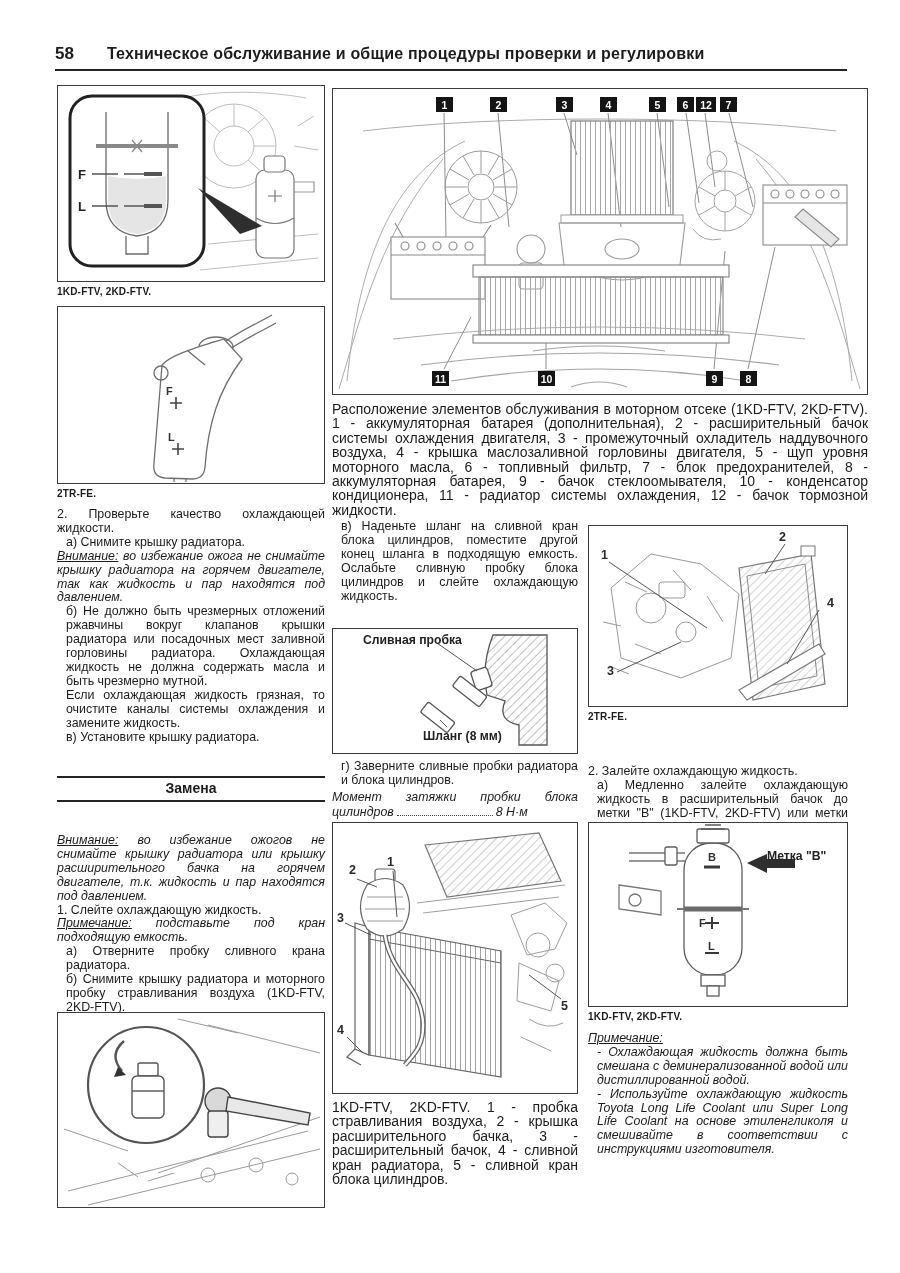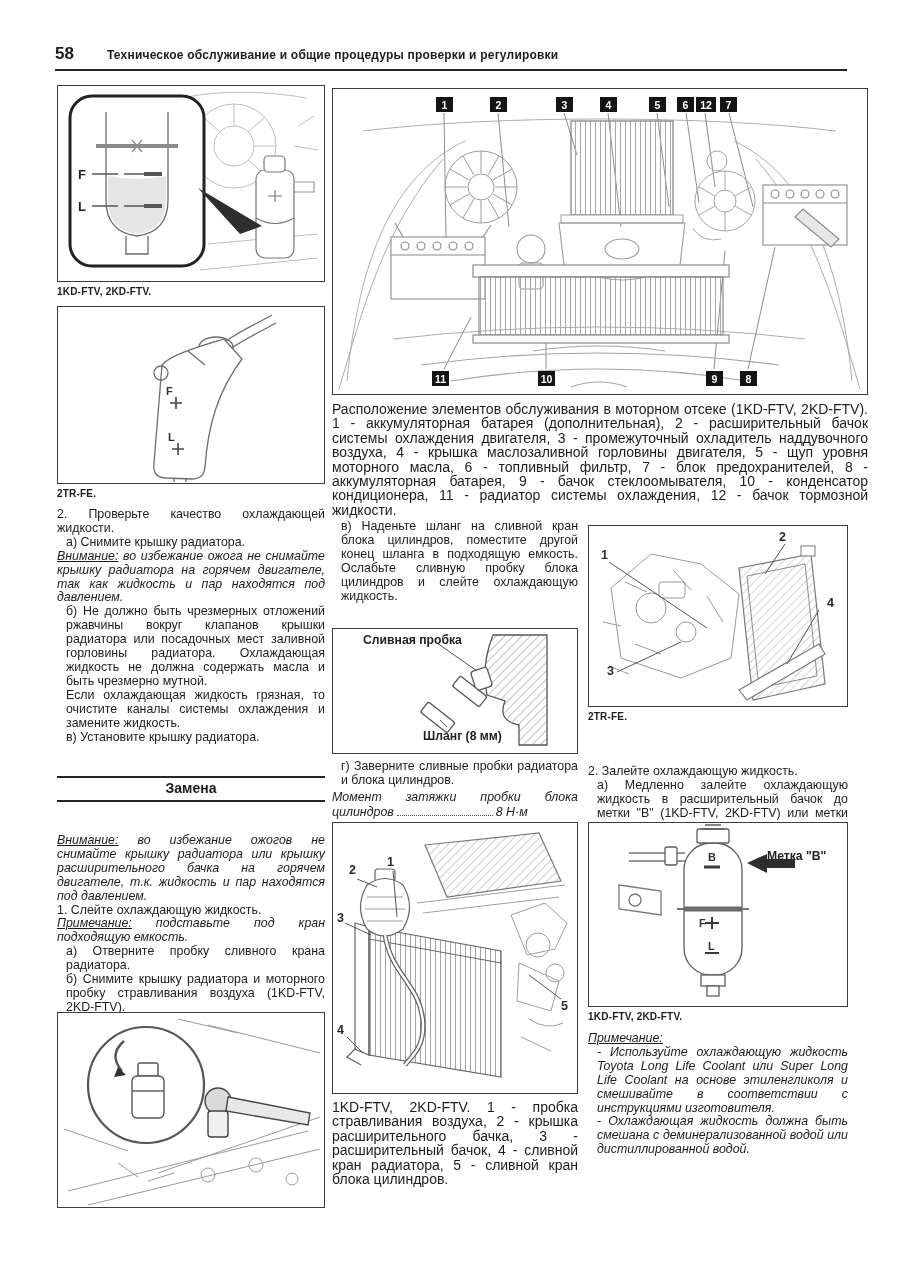--- a/index.html
+++ b/index.html
@@ -12,21 +12,21 @@
   .p{margin:0;}
   .step{padding-left:9px;}
   .italic{font-style:italic;}
   .ul{text-decoration:underline;}
   .fig-label{font-weight:bold;font-size:10px;letter-spacing:.2px;}
   .caption{font-weight:normal;font-size:14px;line-height:14.4px;text-align:justify;}
   .figbox{position:absolute;border:1.6px solid #3c3c3c;background:#fff;box-sizing:border-box;}
   .figbox svg{position:absolute;left:0;top:0;}
   .page-header{position:absolute;left:55px;top:44px;width:792px;border-bottom:2.6px solid #242424;padding-bottom:5px;}
   .page-num{font-weight:bold;font-size:17px;}
-  .page-title{font-weight:bold;font-size:12px;margin-left:33px;letter-spacing:.2px;}
+  .page-title{font-weight:bold;font-size:16px;margin-left:33px;letter-spacing:.2px;}
   .section-head{border-top:2.2px solid #242424;border-bottom:2.2px solid #242424;
     text-align:center;font-weight:bold;font-size:14px;padding:2px 0 4px;}
   .co{position:absolute;background:#141414;color:#fff;font-weight:bold;font-size:10.5px;
     width:17px;height:15px;display:flex;align-items:center;justify-content:center;}
   .co.wide{width:20px;}
   .num{position:absolute;font-weight:bold;font-size:12.5px;color:#2a2a2a;}
   .figtext{position:absolute;font-weight:bold;font-size:12.2px;color:#222;white-space:nowrap;}
   .leader-dots{display:inline-block;width:96px;border-bottom:1.7px dotted #444;height:10px;margin:0 3px;}
   svg text{font-family:"Liberation Sans",sans-serif;}
   svg{display:block;}
@@ -415,15 +415,15 @@
     <text x="110" y="104" font-size="11" font-weight="bold" fill="#333">F</text>
     <text x="119" y="127" font-size="11" font-weight="bold" fill="#333">L</text>
     <polygon points="158,40 178,31 178,36 206,36 206,45 178,45 178,50" fill="#2e2e2e"></polygon>
   </svg>
   <span class="figtext" style="left:178px;top:26px;">Метка "B"</span>
 </div>
 <div class="abs fig-label" style="left:588px;top:1011px;">1KD-FTV, 2KD-FTV.</div>
 
 <div class="abs body-text italic" style="left:588px;top:1032px;width:260px;">
   <p class="p"><span class="ul">Примечание:</span></p>
+  <p class="p step">- Охлаждающая жидкость должна быть смешана с деминерализованной водой или дистиллированной водой.</p>
   <p class="p step">- Используйте охлаждающую жидкость Toyota Long Life Coolant или Super Long Life Coolant на основе этиленгликоля и смешивайте в соответствии с инструкциями изготовителя.</p>
-  <p class="p step">- Охлаждающая жидкость должна быть смешана с деминерализованной водой или дистиллированной водой.</p>
 </div>
 
 </body></html>

